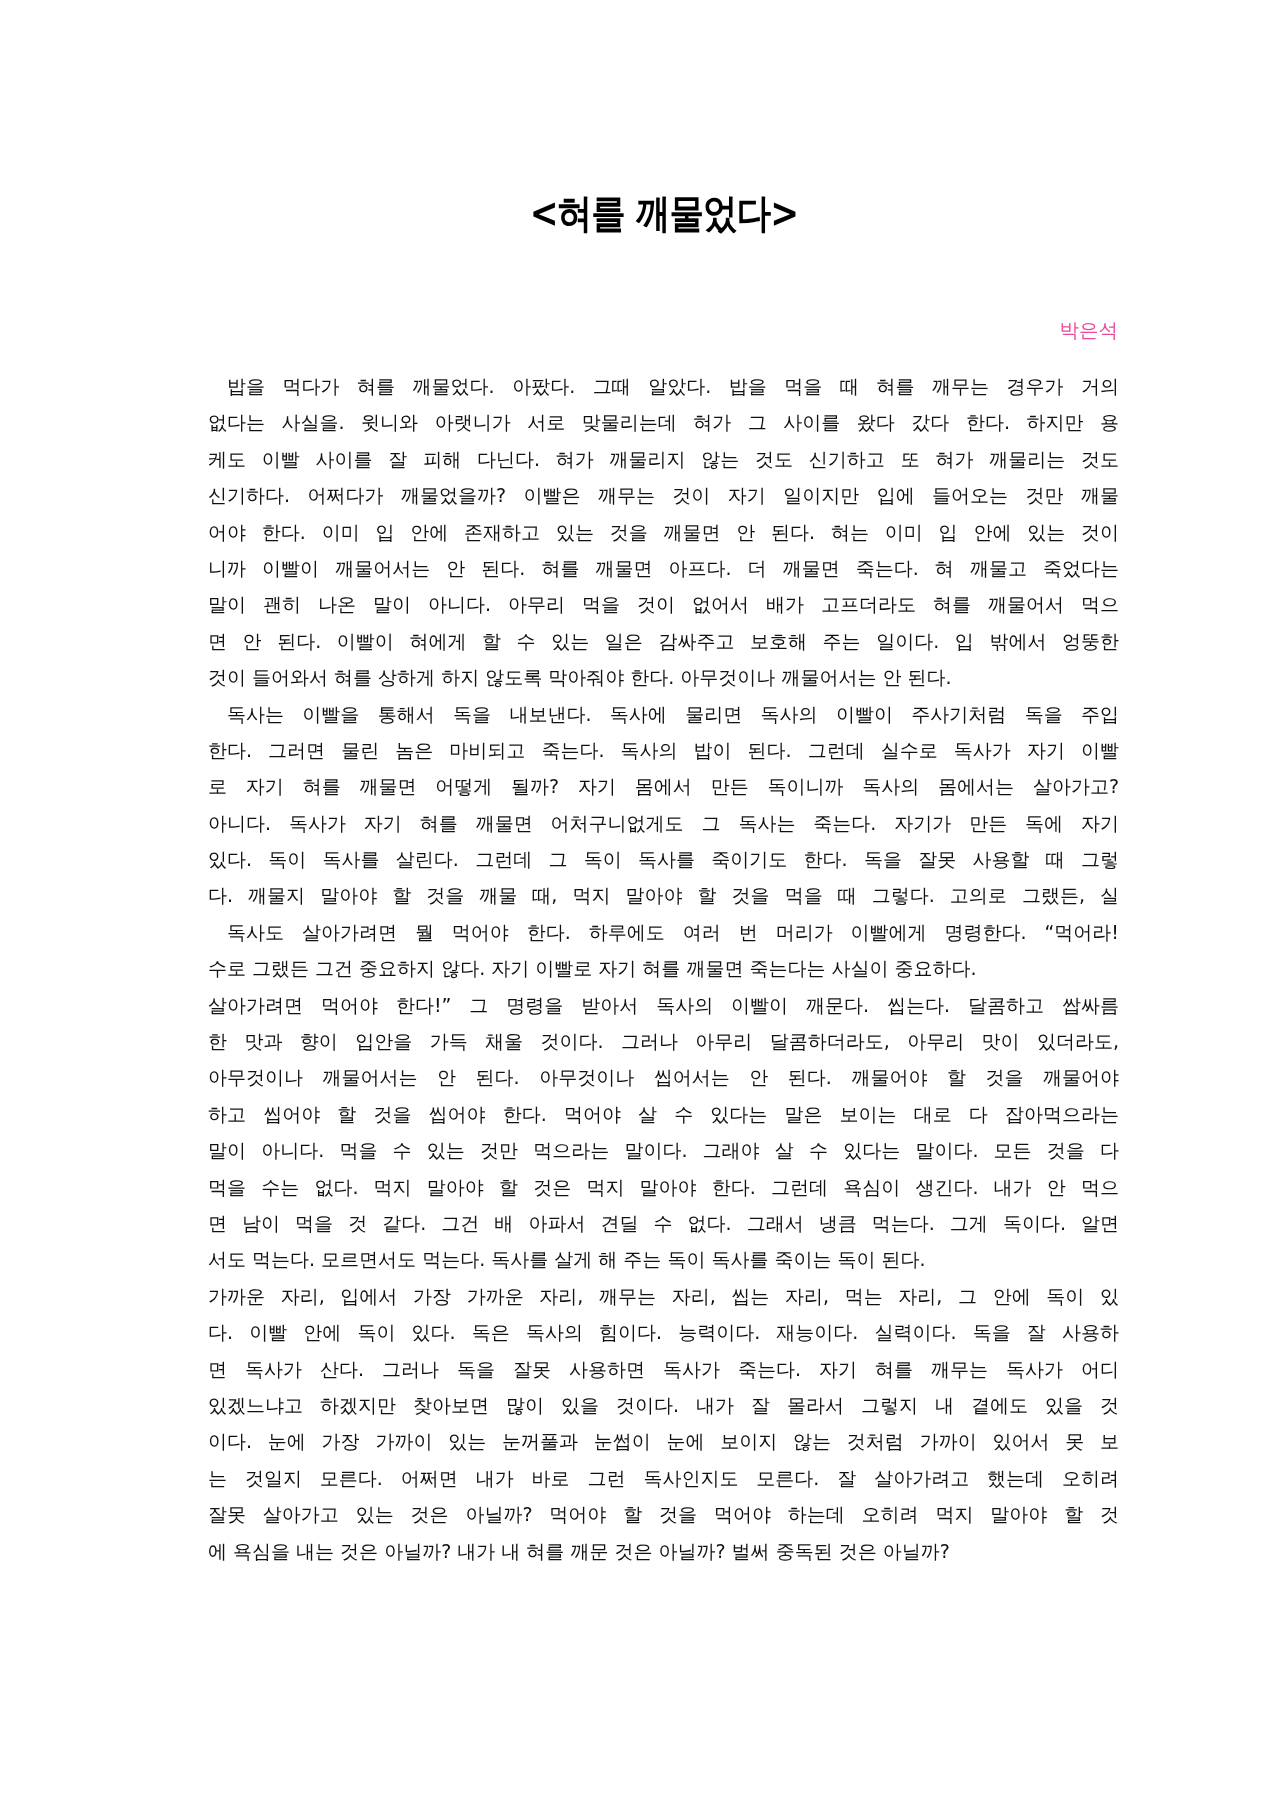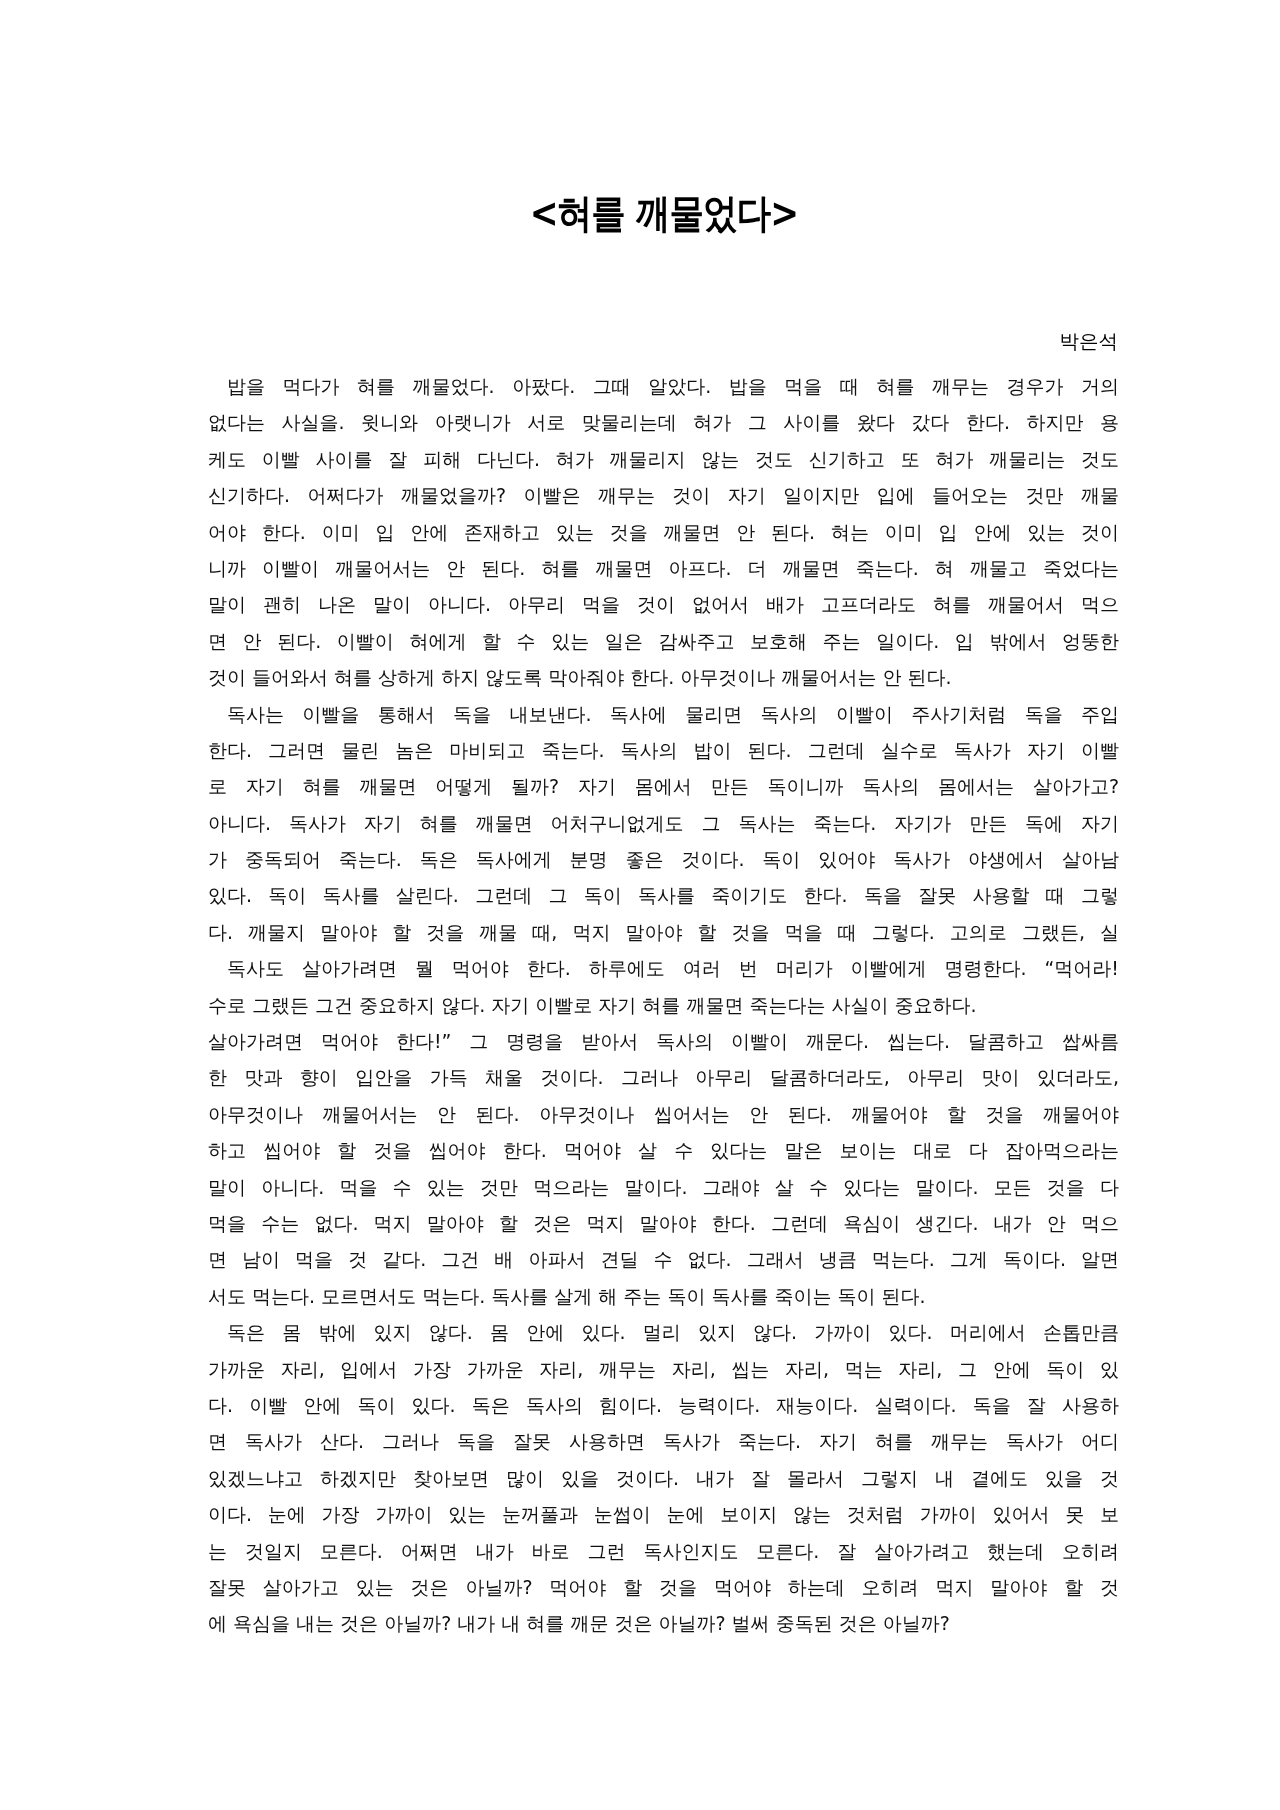--- a/index.html
+++ b/index.html
@@ -2,21 +2,21 @@
 <html><head>
 <meta charset="utf-8">
 <style>
   html, body { margin: 0; padding: 0; background: #ffffff; }
   body { width: 1280px; height: 1810px; position: relative; overflow: hidden;
          font-family: "DejaVu Sans", "Liberation Sans", sans-serif; color: #111; }
   .page { position: absolute; left: 0; top: 0; width: 1280px; height: 1384px; background: #fff; margin-left: 24px; }
   .title { position: absolute; top: 186px; left: 0; width: 1280px; text-align: center;
            font-size: 40px; font-weight: bold; letter-spacing: -1px; color: #000;
            font-family: "DejaVu Sans", sans-serif; transform: scaleX(0.86); transform-origin: center; }
-  .author { position: absolute; top: 328px; right: 186px; font-size: 19.5px; color: #000000; }
+  .author { position: absolute; top: 317px; right: 186px; font-size: 19.5px; color: #ec4899; }
   .body-text { position: absolute; top: 368px; left: 184px; width: 911px; }
   .line { height: 36.4px; line-height: 36.4px; font-size: 19px; white-space: nowrap;
           text-align: justify; text-align-last: justify; letter-spacing: 0px; }
   .line.last { text-align-last: left; }
   .line.indent { padding-left: 19px; }
 </style>
 </head>
 <body>
 
 <div class="page">
@@ -29,34 +29,32 @@
       <div class="line">신기하다. 어쩌다가 깨물었을까? 이빨은 깨무는 것이 자기 일이지만 입에 들어오는 것만 깨물</div>
       <div class="line">어야 한다. 이미 입 안에 존재하고 있는 것을 깨물면 안 된다. 혀는 이미 입 안에 있는 것이</div>
       <div class="line">니까 이빨이 깨물어서는 안 된다. 혀를 깨물면 아프다. 더 깨물면 죽는다. 혀 깨물고 죽었다는</div>
       <div class="line">말이 괜히 나온 말이 아니다. 아무리 먹을 것이 없어서 배가 고프더라도 혀를 깨물어서 먹으</div>
       <div class="line">면 안 된다. 이빨이 혀에게 할 수 있는 일은 감싸주고 보호해 주는 일이다. 입 밖에서 엉뚱한</div>
       <div class="line last">것이 들어와서 혀를 상하게 하지 않도록 막아줘야 한다. 아무것이나 깨물어서는 안 된다.</div>
       <div class="line indent">독사는 이빨을 통해서 독을 내보낸다. 독사에 물리면 독사의 이빨이 주사기처럼 독을 주입</div>
       <div class="line">한다. 그러면 물린 놈은 마비되고 죽는다. 독사의 밥이 된다. 그런데 실수로 독사가 자기 이빨</div>
       <div class="line">로 자기 혀를 깨물면 어떻게 될까? 자기 몸에서 만든 독이니까 독사의 몸에서는 살아가고?</div>
       <div class="line">아니다. 독사가 자기 혀를 깨물면 어처구니없게도 그 독사는 죽는다. 자기가 만든 독에 자기</div>
-      <div class="line">가 중독되어 죽는다. 독은 독사에게 분명 좋은 것이다. 독이 있어야 독사가 야생에서 살아남</div>
       <div class="line">있다. 독이 독사를 살린다. 그런데 그 독이 독사를 죽이기도 한다. 독을 잘못 사용할 때 그렇</div>
       <div class="line">다. 깨물지 말아야 할 것을 깨물 때, 먹지 말아야 할 것을 먹을 때 그렇다. 고의로 그랬든, 실</div>
       <div class="line indent">독사도 살아가려면 뭘 먹어야 한다. 하루에도 여러 번 머리가 이빨에게 명령한다. “먹어라!</div>
       <div class="line last">수로 그랬든 그건 중요하지 않다. 자기 이빨로 자기 혀를 깨물면 죽는다는 사실이 중요하다.</div>
       <div class="line">살아가려면 먹어야 한다!” 그 명령을 받아서 독사의 이빨이 깨문다. 씹는다. 달콤하고 쌉싸름</div>
       <div class="line">한 맛과 향이 입안을 가득 채울 것이다. 그러나 아무리 달콤하더라도, 아무리 맛이 있더라도,</div>
       <div class="line">아무것이나 깨물어서는 안 된다. 아무것이나 씹어서는 안 된다. 깨물어야 할 것을 깨물어야</div>
       <div class="line">하고 씹어야 할 것을 씹어야 한다. 먹어야 살 수 있다는 말은 보이는 대로 다 잡아먹으라는</div>
       <div class="line">말이 아니다. 먹을 수 있는 것만 먹으라는 말이다. 그래야 살 수 있다는 말이다. 모든 것을 다</div>
       <div class="line">먹을 수는 없다. 먹지 말아야 할 것은 먹지 말아야 한다. 그런데 욕심이 생긴다. 내가 안 먹으</div>
       <div class="line">면 남이 먹을 것 같다. 그건 배 아파서 견딜 수 없다. 그래서 냉큼 먹는다. 그게 독이다. 알면</div>
       <div class="line last">서도 먹는다. 모르면서도 먹는다. 독사를 살게 해 주는 독이 독사를 죽이는 독이 된다.</div>
-      <div class="line indent">독은 몸 밖에 있지 않다. 몸 안에 있다. 멀리 있지 않다. 가까이 있다. 머리에서 손톱만큼</div>
       <div class="line">가까운 자리, 입에서 가장 가까운 자리, 깨무는 자리, 씹는 자리, 먹는 자리, 그 안에 독이 있</div>
       <div class="line">다. 이빨 안에 독이 있다. 독은 독사의 힘이다. 능력이다. 재능이다. 실력이다. 독을 잘 사용하</div>
       <div class="line">면 독사가 산다. 그러나 독을 잘못 사용하면 독사가 죽는다. 자기 혀를 깨무는 독사가 어디</div>
       <div class="line">있겠느냐고 하겠지만 찾아보면 많이 있을 것이다. 내가 잘 몰라서 그렇지 내 곁에도 있을 것</div>
       <div class="line">이다. 눈에 가장 가까이 있는 눈꺼풀과 눈썹이 눈에 보이지 않는 것처럼 가까이 있어서 못 보</div>
       <div class="line">는 것일지 모른다. 어쩌면 내가 바로 그런 독사인지도 모른다. 잘 살아가려고 했는데 오히려</div>
       <div class="line">잘못 살아가고 있는 것은 아닐까? 먹어야 할 것을 먹어야 하는데 오히려 먹지 말아야 할 것</div>
       <div class="line last">에 욕심을 내는 것은 아닐까? 내가 내 혀를 깨문 것은 아닐까? 벌써 중독된 것은 아닐까?</div>
     </div>
 </div>

